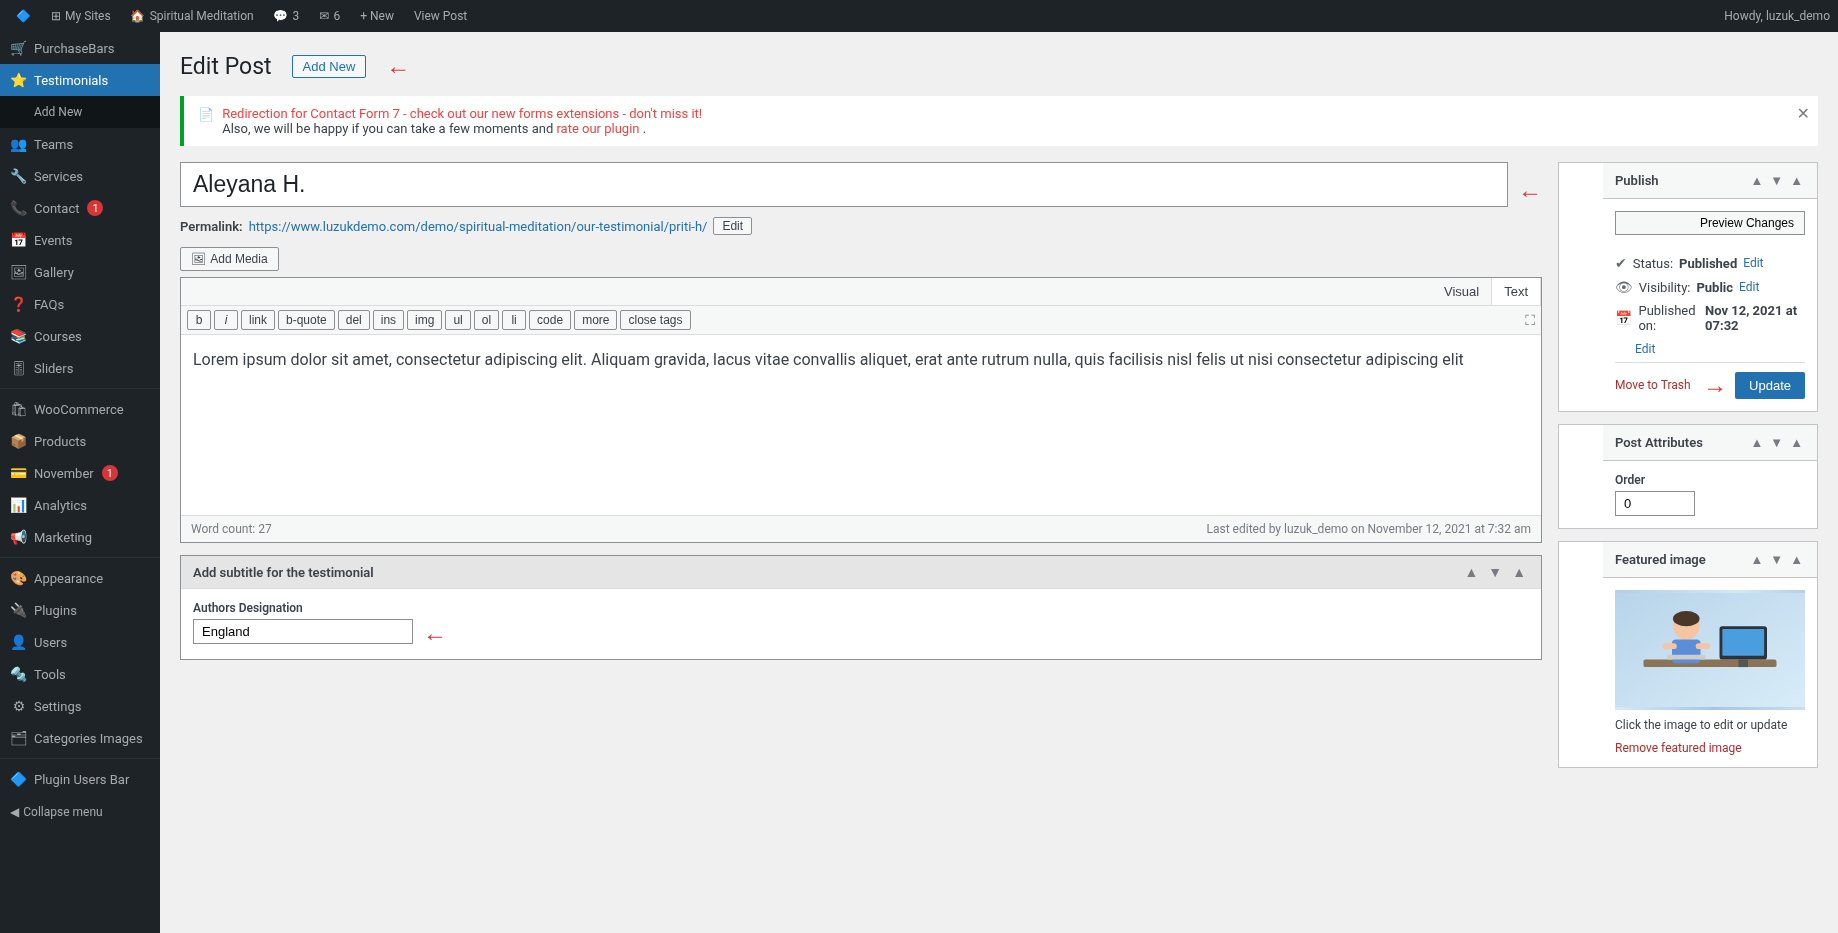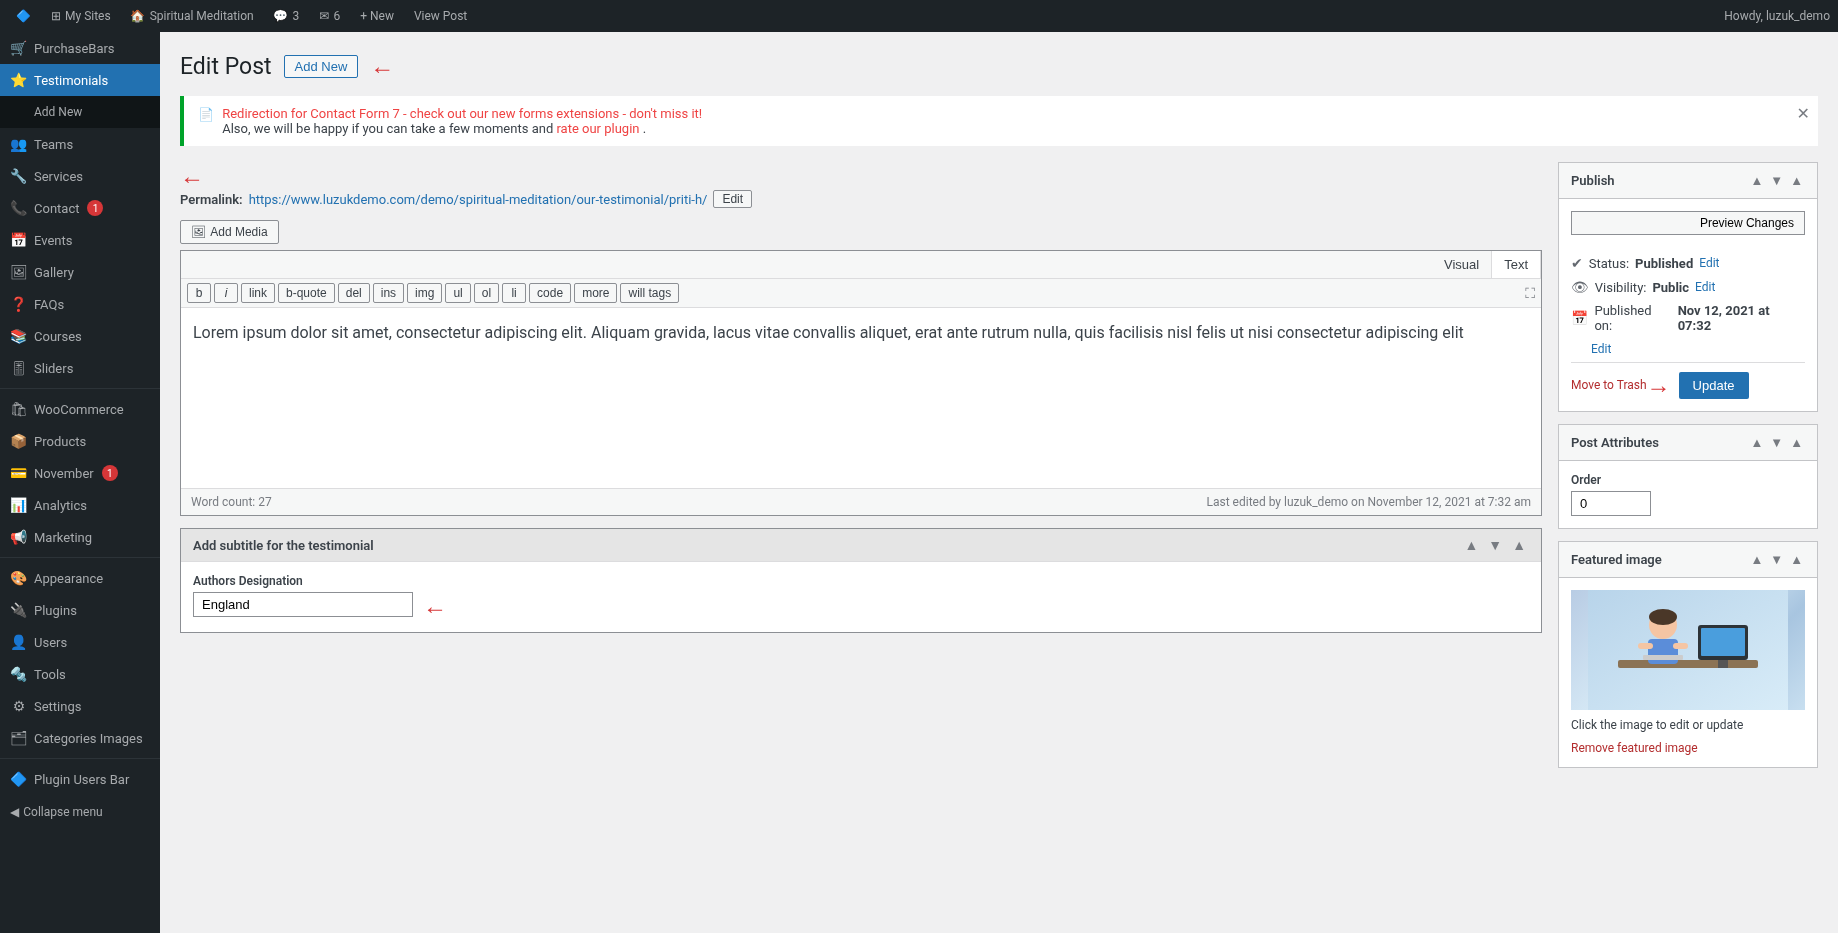--- a/index.html
+++ b/index.html
@@ -101,21 +101,21 @@
     #main-content {
       flex: 1;
       padding: 20px 20px 20px 20px;
       background: #f0f0f1;
       overflow-y: auto;
     }
 
     .page-title-area {
       display: flex;
       align-items: center;
-      gap: 12px;
+      gap: 20px;
       margin-bottom: 16px;
     }
     .page-title {
       font-size: 23px;
       font-weight: 400;
       color: #1d2327;
     }
     .add-new-btn {
       background: #f6f7f7;
       border: 1px solid #2271b1;
@@ -329,20 +329,21 @@
       font-size: 13px;
       width: 220px;
       outline: none;
     }
 
     
     .widget-box {
       background: #fff;
       border: 1px solid #c3c4c7;
       margin-bottom: 12px;
+      padding-left: 44px;
     }
     .widget-header {
       display: flex;
       align-items: center;
       justify-content: space-between;
       padding: 10px 12px;
       background: #f6f7f7;
       border-bottom: 1px solid #c3c4c7;
       font-weight: 600;
       font-size: 13px;
@@ -378,20 +379,21 @@
       display: flex;
       align-items: center;
       gap: 6px;
       margin-bottom: 8px;
       font-size: 13px;
     }
     .publish-meta-icon { color: #646970; font-size: 14px; }
     .publish-link { color: #2271b1; text-decoration: none; font-size: 12px; }
     .publish-actions {
       display: flex;
+      justify-content: space-between;
       align-items: center;
       margin-top: 5px;
       padding-top: 8px;
       border-top: 1px solid #dcdcde;
     }
     .move-to-trash-link {
       color: #b32d2e;
       text-decoration: none;
       font-size: 12px;
     }
@@ -593,20 +595,21 @@
         </div>
       </div>
       <button class="notice-close">✕</button>
     </div>
 
     <div class="edit-area">
 
       <div class="post-editor">
 
         <div style="display:flex;align-items:center;gap:10px;">
+          <input class="post-title-input" type="text" value="Aleyana H." style="">
           <span class="red-arrow">←</span>
         </div>
 
         <div class="permalink-row">
           <span class="permalink-label">Permalink:</span>
           <a class="permalink-url" href="#">https://www.luzukdemo.com/demo/spiritual-meditation/our-testimonial/priti-h/</a>
           <button class="permalink-edit-btn">Edit</button>
         </div>
 
         <div class="editor-media-bar">
@@ -627,21 +630,21 @@
             <button class="toolbar-btn">link</button>
             <button class="toolbar-btn">b-quote</button>
             <button class="toolbar-btn">del</button>
             <button class="toolbar-btn">ins</button>
             <button class="toolbar-btn">img</button>
             <button class="toolbar-btn">ul</button>
             <button class="toolbar-btn">ol</button>
             <button class="toolbar-btn">li</button>
             <button class="toolbar-btn">code</button>
             <button class="toolbar-btn">more</button>
-            <button class="toolbar-btn">will tags</button>
+            <button class="toolbar-btn">close tags</button>
             <button class="toolbar-expand">⛶</button>
           </div>
           <div class="editor-content">
             <span>Lorem ipsum dolor sit amet, consectetur adipiscing elit. Aliquam gravida, lacus vitae convallis aliquet, erat ante rutrum nulla, quis facilisis nisl felis ut nisi consectetur adipiscing elit</span>
           </div>
           <div class="editor-footer">
             <span>
               <span>Word count:</span>
               <span>27</span>
             </span>

